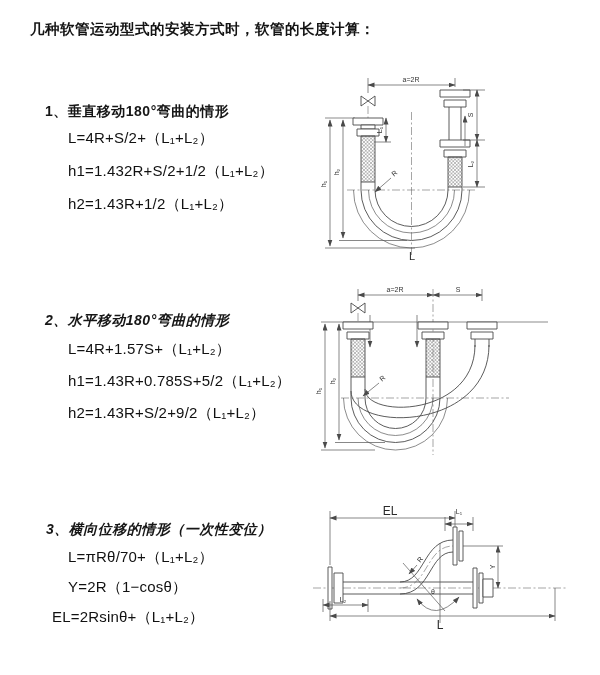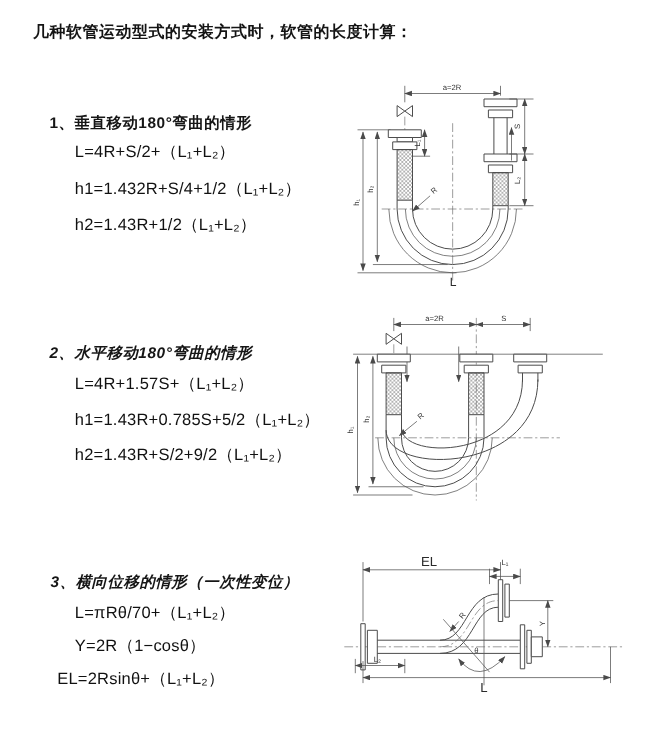--- a/index.html
+++ b/index.html
@@ -38,21 +38,21 @@
       <path d="M0,0 L7,2.5 L0,5 Z" fill="#4a4a4a"></path>
     </marker>
   </defs>
 </svg>
 
 <div class="abs title" style="left:30px;top:20px;">几种软管运动型式的安装方式时，软管的长度计算：</div>
 
 <div>
   <div class="abs heading" style="left:45px;top:103px;">1、垂直移动180°弯曲的情形</div>
   <div class="abs formula" style="left:68px;top:129px;">L=4R+S/2+（L₁+L₂）</div>
-  <div class="abs formula" style="left:68px;top:162px;">h1=1.432R+S/4+1/2（L₁+L₂）</div>
+  <div class="abs formula" style="left:68px;top:162px;">h1=1.432R+S/2+1/2（L₁+L₂）</div>
   <div class="abs formula" style="left:68px;top:195px;">h2=1.43R+1/2（L₁+L₂）</div>
 </div>
 
 <div>
   <div class="abs heading" style="left:45px;top:312px;font-style:italic;">2、水平移动180°弯曲的情形</div>
   <div class="abs formula" style="left:68px;top:340px;">L=4R+1.57S+（L₁+L₂）</div>
   <div class="abs formula" style="left:68px;top:372px;">h1=1.43R+0.785S+5/2（L₁+L₂）</div>
   <div class="abs formula" style="left:68px;top:404px;">h2=1.43R+S/2+9/2（L₁+L₂）</div>
 </div>
 

